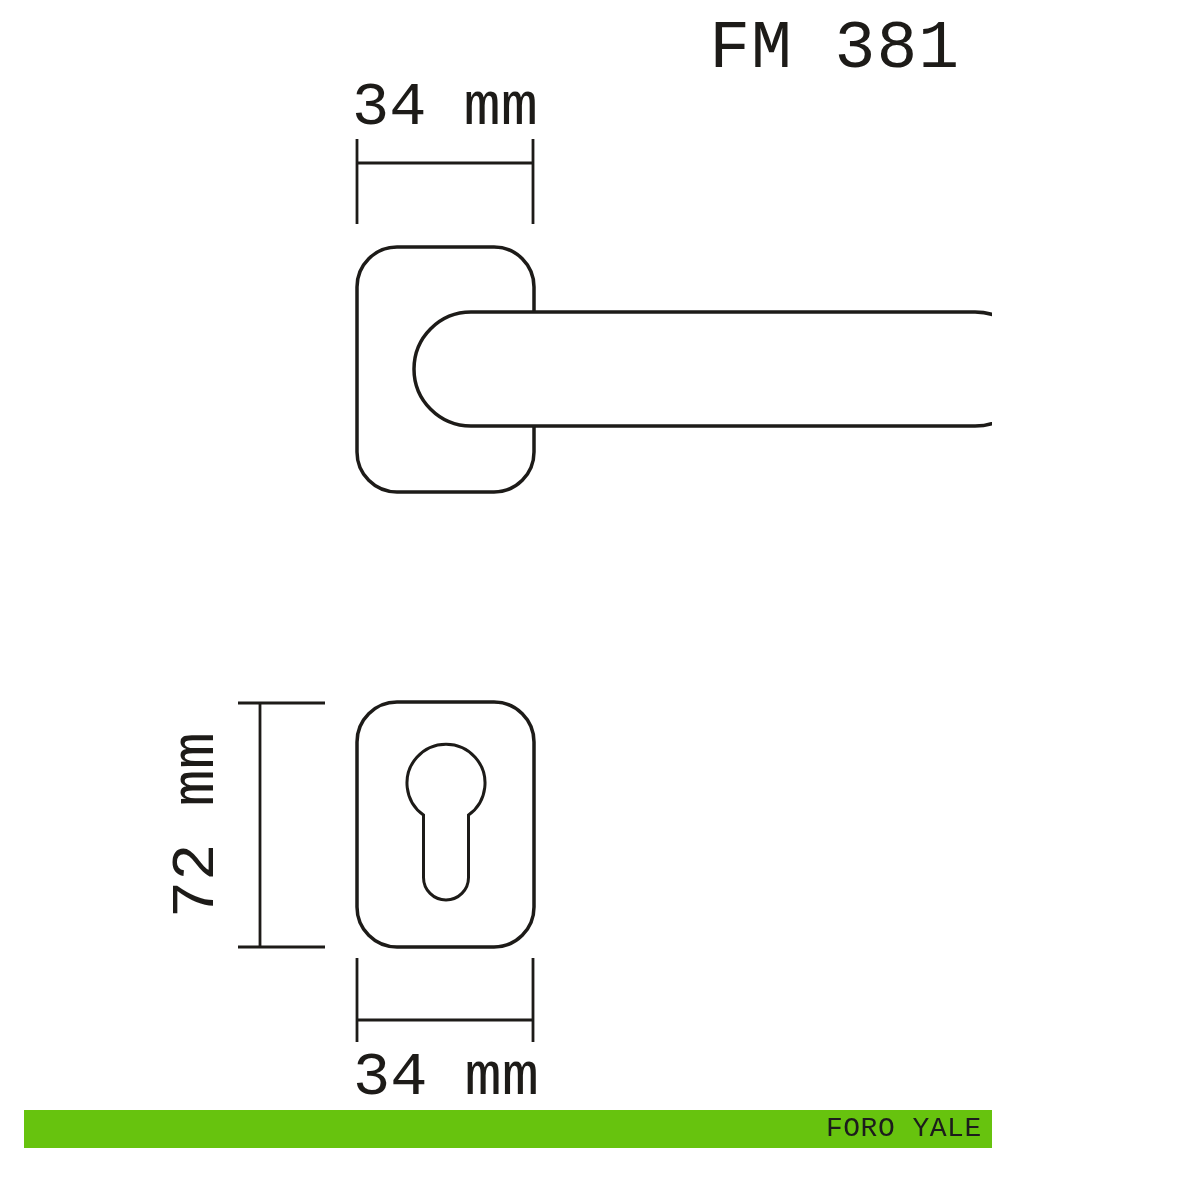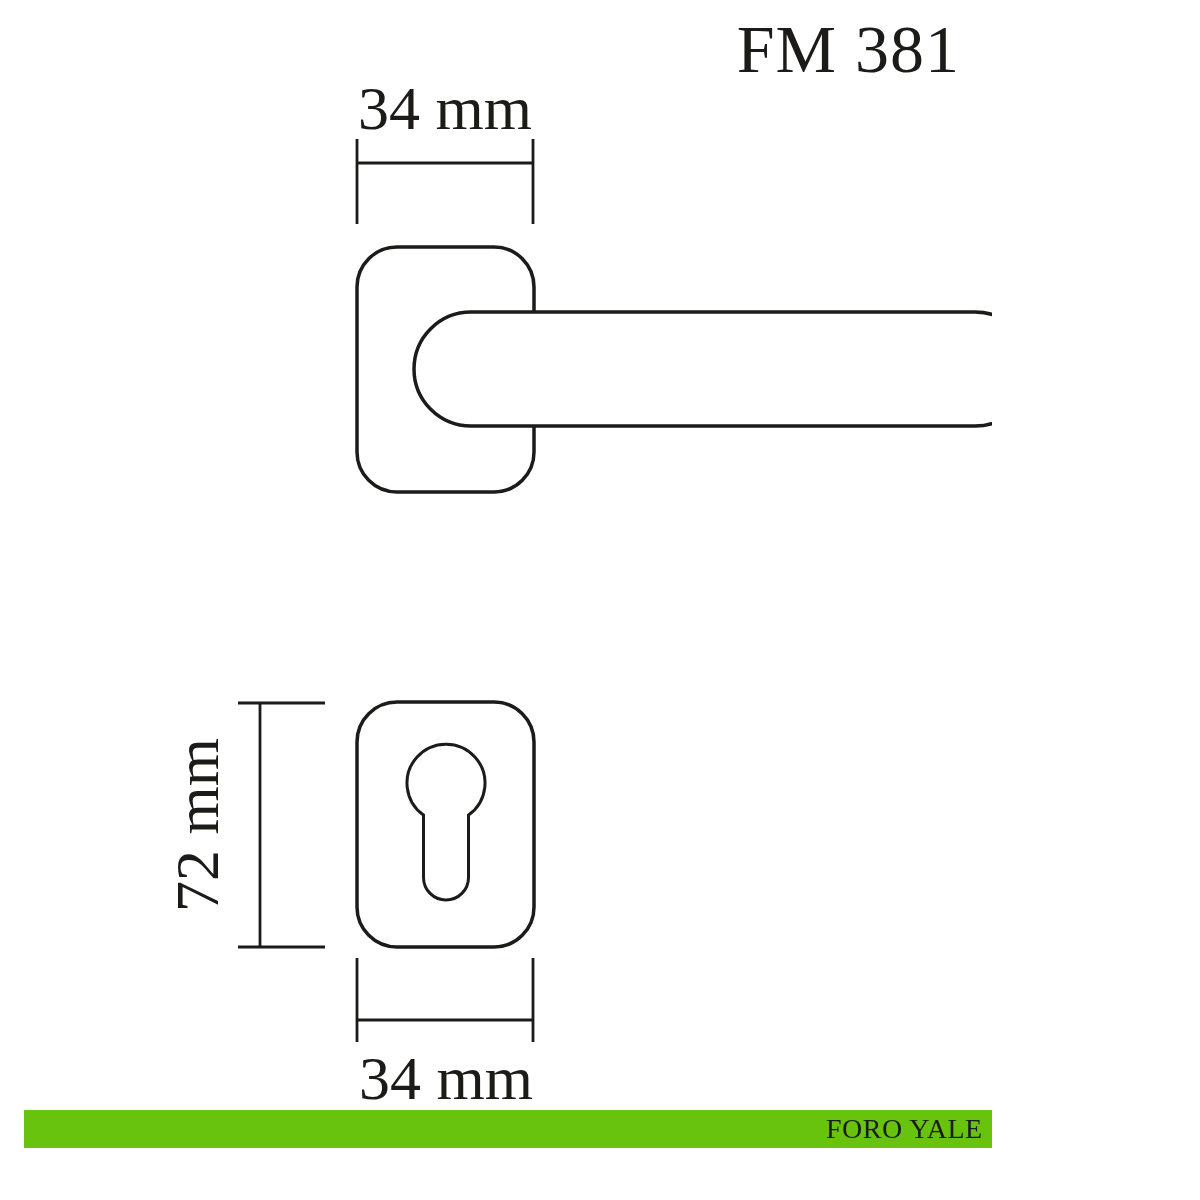--- a/index.html
+++ b/index.html
@@ -5,21 +5,21 @@
   :root{
     --ink:#1d1b18;
     --accent:#67c30e;
     --bg:#ffffff;
   }
   html,body{margin:0;padding:0;background:#fff;}
   .sheet{
     position:relative;
     width:992px;height:1200px;
     background:var(--bg);
-    font-family:Liberation Serif, serif;
+    font-family:Liberation Mono, monospace;
     color:var(--ink);
     overflow:hidden;
   }
   .drawing-svg{position:absolute;left:0;top:0;width:1200px;height:1200px;}
   .label{
     position:absolute;
     color:var(--ink);
     line-height:1;
     white-space:nowrap;
   }

